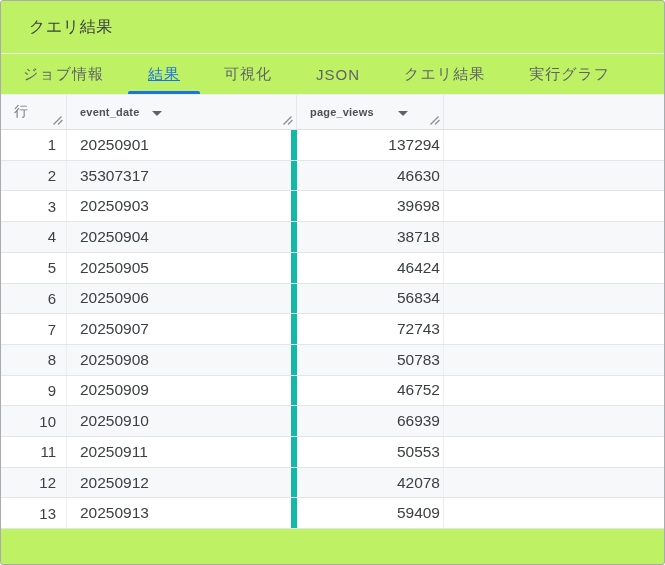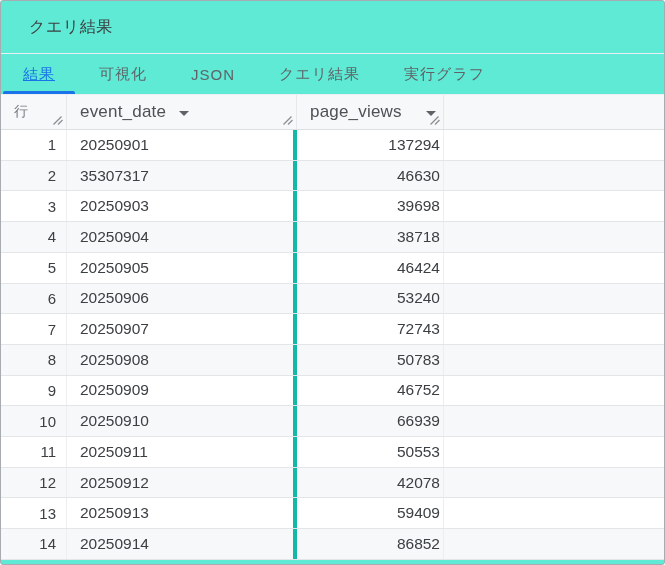--- a/index.html
+++ b/index.html
@@ -5,21 +5,21 @@
   * { margin: 0; padding: 0; box-sizing: border-box; }
   html, body { background: #fff; }
   body {
     font-family: "Liberation Sans", "DejaVu Sans", sans-serif;
     width: 665px; height: 565px;
   }
   .panel {
     width: 665px; height: 565px;
     border: 1.5px solid #a8acb0;
     border-radius: 3px;
-    background: #5eead4;
+    background: #bef264;
     overflow: hidden;
     display: flex;
     flex-direction: column;
   }
   
   .panel-header {
     height: 53px; flex: 0 0 53px;
     display: flex; align-items: center;
     padding-left: 28px;
     border-bottom: 1px solid #eceef1;
@@ -61,21 +61,21 @@
   .hcell {
     position: relative;
     display: flex; align-items: center;
     padding-left: 13px;
   }
   .hcell-border { border-right: 1px solid #e6e8eb; }
   .hcell-rownum { width: 66px; flex: 0 0 66px; color: #757a80; font-size: 14px; }
   .hcell-date   { width: 230px; flex: 0 0 230px; }
   .hcell-views  { width: 147px; flex: 0 0 147px; gap: 11px; }
   .hcell-fill   { flex: 1 1 auto; }
-  .hcell .col-name { font-size: 17px; font-weight: 400; color: #4d5156; letter-spacing: 0.2px; }
+  .hcell .col-name { font-size: 11px; font-weight: 700; color: #4d5156; letter-spacing: 0.2px; }
   .dd-arrow {
     width: 0; height: 0; margin-left: 13px; margin-top: 2px;
     border-left: 5px solid transparent;
     border-right: 5px solid transparent;
     border-top: 5.5px solid #5f6368;
     cursor: pointer;
   }
   .resize-handle {
     position: absolute; right: 2px; bottom: 3px;
     width: 12px; height: 12px;
@@ -98,39 +98,42 @@
   }
   .c-num {
     width: 66px; flex: 0 0 66px;
     justify-content: flex-end; padding-right: 10px;
     font-size: 15px;
     border-right: 1px solid #eceef0;
   }
   .c-date {
     width: 230px; flex: 0 0 230px;
     padding-left: 13px;
-    border-right: 4px solid #14b8a6;
+    border-right: 6px solid #14b8a6;
   }
   .c-views {
     width: 147px; flex: 0 0 147px;
     justify-content: flex-end; padding-right: 3px;
     border-right: 1px solid #eceef0;
   }
   .c-fill { flex: 1 1 auto; }
 </style>
 </head>
 <body>
 
 <div class="panel">
 
   <div class="panel-header">
     <div class="panel-title">クエリ結果</div>
   </div>
 
   <div class="tab-bar">
+    <div class="tab">
+        <span>ジョブ情報</span>
+      </div>
     <div class="tab active">
         <span>結果</span>
       </div>
     <div class="tab">
         <span>可視化</span>
       </div>
     <div class="tab">
         <span>JSON</span>
       </div>
     <div class="tab">
@@ -212,21 +215,21 @@
         <div class="row">
           <div class="cell c-num">5</div>
           <div class="cell c-date">20250905</div>
           <div class="cell c-views">46424</div>
           <div class="cell c-fill"></div>
         </div>
 
         <div class="row stripe">
           <div class="cell c-num">6</div>
           <div class="cell c-date">20250906</div>
-          <div class="cell c-views">53240</div>
+          <div class="cell c-views">56834</div>
           <div class="cell c-fill"></div>
         </div>
 
         <div class="row">
           <div class="cell c-num">7</div>
           <div class="cell c-date">20250907</div>
           <div class="cell c-views">72743</div>
           <div class="cell c-fill"></div>
         </div>
 
@@ -265,23 +268,17 @@
           <div class="cell c-fill"></div>
         </div>
 
         <div class="row">
           <div class="cell c-num">13</div>
           <div class="cell c-date">20250913</div>
           <div class="cell c-views">59409</div>
           <div class="cell c-fill"></div>
         </div>
 
-        <div class="row stripe">
-          <div class="cell c-num">14</div>
-          <div class="cell c-date">20250914</div>
-          <div class="cell c-views">86852</div>
-          <div class="cell c-fill"></div>
-        </div>
 
     </div>
   </div>
 
 </div>
 
 </body></html>

